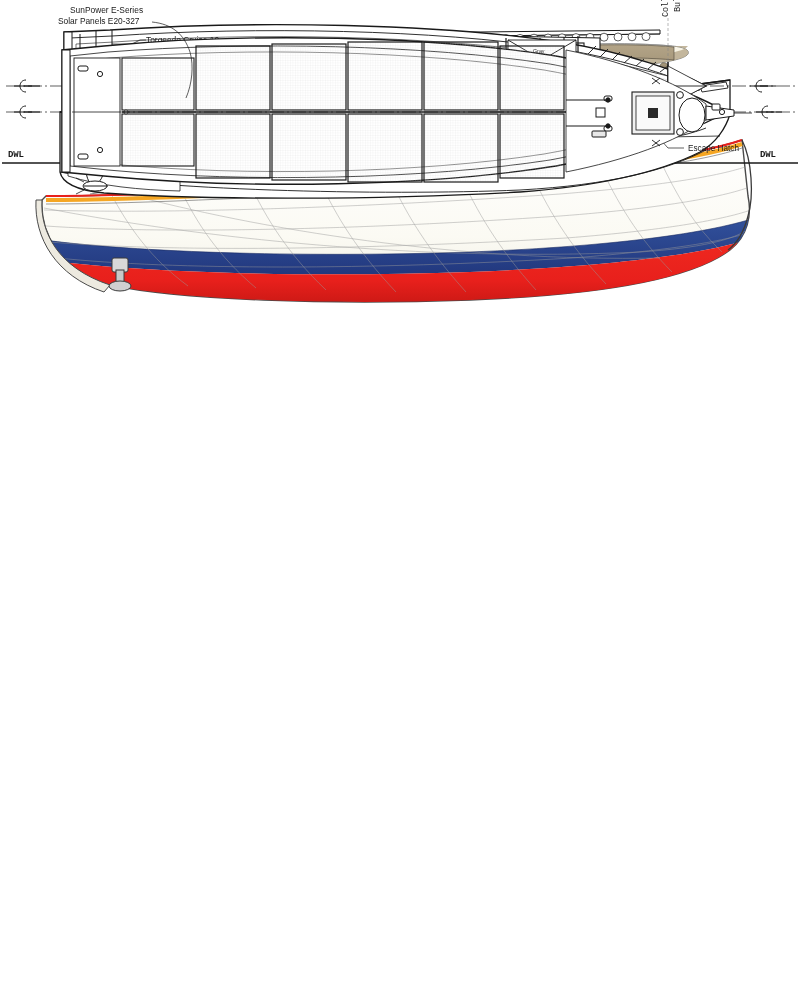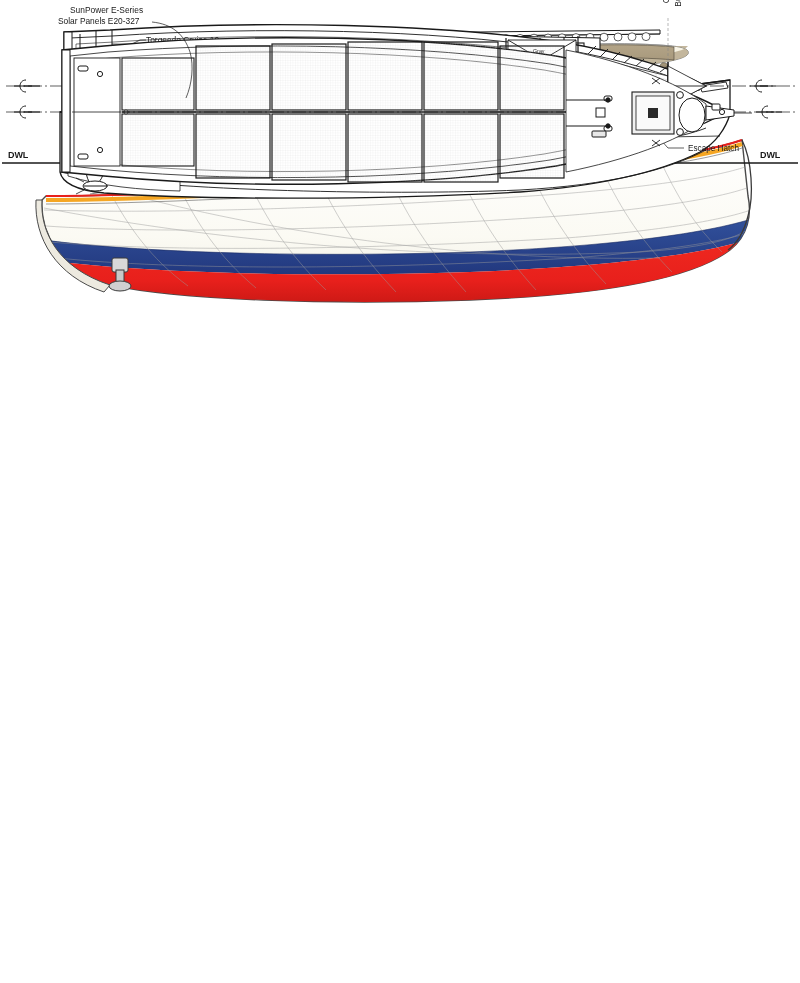--- a/index.html
+++ b/index.html
@@ -11,21 +11,21 @@
   #sheet {
     position: relative;
     width: 800px;
     height: 983px;
     background: #ffffff;
     overflow: hidden;
   }
   .panel { position: absolute; }
   .lbl {
     position: absolute;
-    font-family: Liberation Sans, sans-serif;
+    font-family: Liberation Mono, monospace;
     color: #1a1a1a;
     white-space: pre;
     line-height: 1.15;
     letter-spacing: -0.1px;
   }
   .lbl-sm { font-size: 8.5px; }
   .lbl-tiny { font-size: 3.6px; letter-spacing: -0.2px; }
   .lbl-dwl { font-size: 9px; font-weight: 600; }
   .vert { writing-mode: vertical-rl; transform: rotate(180deg); }
   svg { display: block; overflow: visible; }

